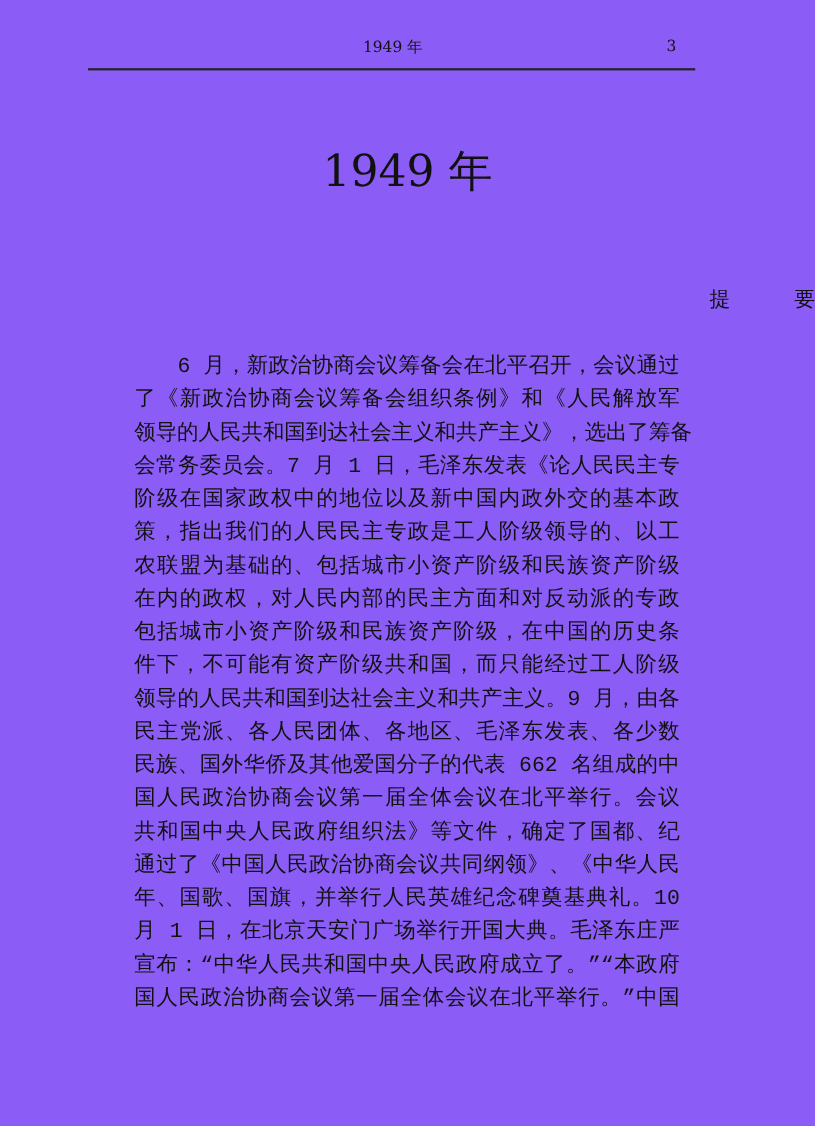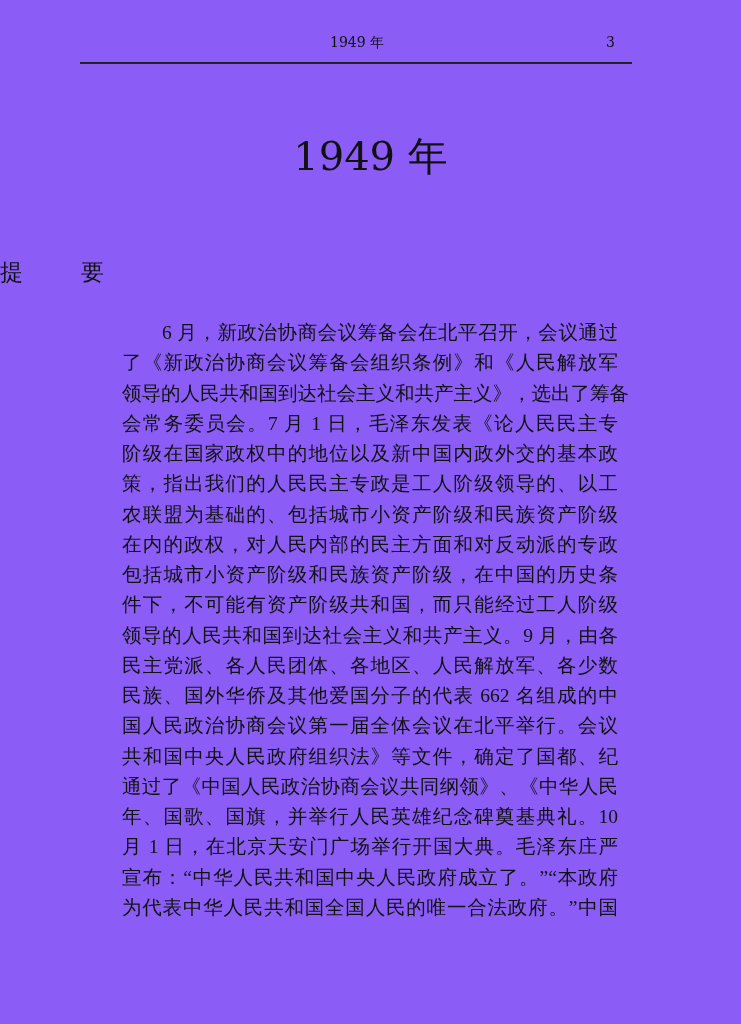--- a/index.html
+++ b/index.html
@@ -3,24 +3,24 @@
 <meta charset="utf-8">
 <style>
   html, body { margin: 0; padding: 0; background: #ffffff; }
   body { width: 741px; height: 1024px; position: relative; overflow: hidden; color: #111; }
   .page { position: absolute; left: 0; top: 0; width: 741px; height: 1024px; background: #8b5cf6; }
   .running-head { position: absolute; top: 34px; left: 0; width: 741px; height: 22px; font-family: "DejaVu Serif", serif; font-size: 14px; }
   .running-title { position: absolute; left: 330px; top: 0; letter-spacing: 0px; }
   .page-number { position: absolute; left: 606px; top: 0; }
   .head-rule { position: absolute; left: 80px; top: 62px; width: 552px; height: 0; border-top: 2px solid #222; }
   .chapter-title { position: absolute; top: 132px; left: 0; width: 741px; text-align: center; font-family: "DejaVu Serif", serif; font-size: 40px; line-height: 48px; }
-  .section-title { position: absolute; top: 256px; left: 0; width: 741px; text-align: left; font-family: "DejaVu Serif", serif; font-size: 23px; line-height: 32px; }
+  .section-title { position: absolute; top: 256px; left: 0; width: 741px; text-align: right; font-family: "DejaVu Serif", serif; font-size: 19px; line-height: 32px; }
   .section-title span { display: inline-block; }
   .section-title .gap { width: 58px; }
-  .body-text { position: absolute; left: 122px; top: 318px; width: 496px; font-family: Liberation Serif, serif; font-size: 19.5px; line-height: 30.25px; }
+  .body-text { position: absolute; left: 122px; top: 318px; width: 496px; font-family: Liberation Mono, monospace; font-size: 19.5px; line-height: 30.25px; }
   .body-line { display: block; white-space: nowrap; text-align-last: justify; text-align: justify; }
   .body-line.last { text-align-last: justify; }
 </style>
 </head>
 <body>
 
 <div class="page">
 
   <div class="running-head">
     <span class="running-title">1949 年</span>
@@ -40,24 +40,24 @@
     <span class="body-line">了《新政治协商会议筹备会组织条例》和《人民解放军</span>
     <span class="body-line">领导的人民共和国到达社会主义和共产主义》，选出了筹备</span>
     <span class="body-line">会常务委员会。7 月 1 日，毛泽东发表《论人民民主专</span>
     <span class="body-line">阶级在国家政权中的地位以及新中国内政外交的基本政</span>
     <span class="body-line">策，指出我们的人民民主专政是工人阶级领导的、以工</span>
     <span class="body-line">农联盟为基础的、包括城市小资产阶级和民族资产阶级</span>
     <span class="body-line">在内的政权，对人民内部的民主方面和对反动派的专政</span>
     <span class="body-line">包括城市小资产阶级和民族资产阶级，在中国的历史条</span>
     <span class="body-line">件下，不可能有资产阶级共和国，而只能经过工人阶级</span>
     <span class="body-line">领导的人民共和国到达社会主义和共产主义。9 月，由各</span>
-    <span class="body-line">民主党派、各人民团体、各地区、人民解放军、各少数</span>
+    <span class="body-line">民主党派、各人民团体、各地区、毛泽东发表、各少数</span>
     <span class="body-line">民族、国外华侨及其他爱国分子的代表 662 名组成的中</span>
     <span class="body-line">国人民政治协商会议第一届全体会议在北平举行。会议</span>
     <span class="body-line">共和国中央人民政府组织法》等文件，确定了国都、纪</span>
     <span class="body-line">通过了《中国人民政治协商会议共同纲领》、《中华人民</span>
     <span class="body-line">年、国歌、国旗，并举行人民英雄纪念碑奠基典礼。10</span>
     <span class="body-line">月 1 日，在北京天安门广场举行开国大典。毛泽东庄严</span>
     <span class="body-line">宣布：“中华人民共和国中央人民政府成立了。”“本政府</span>
-    <span class="body-line last">为代表中华人民共和国全国人民的唯一合法政府。”中国</span>
+    <span class="body-line last">国人民政治协商会议第一届全体会议在北平举行。”中国</span>
   </div>
 
 </div>
 
 </body></html>

